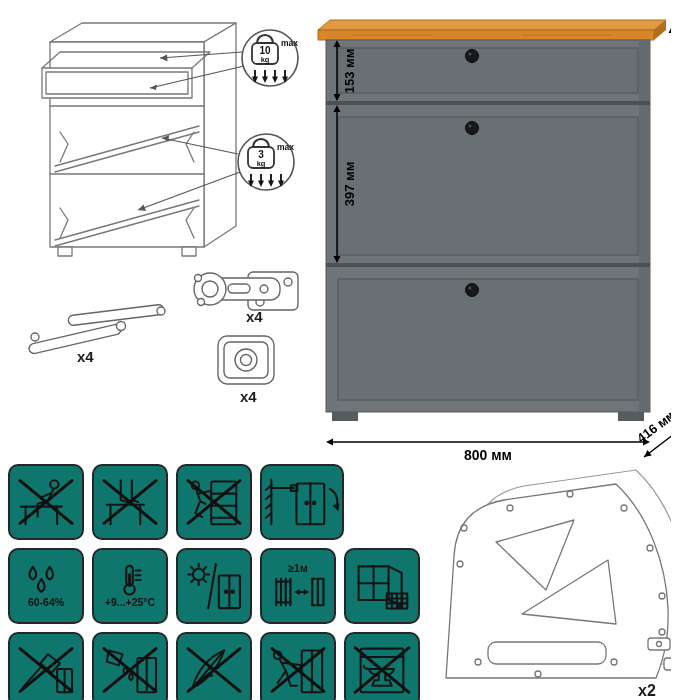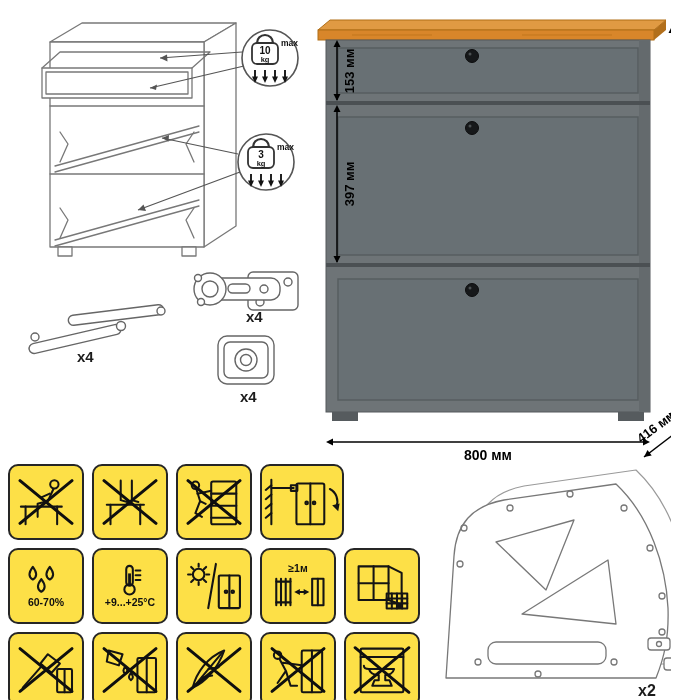--- a/index.html
+++ b/index.html
@@ -14,21 +14,21 @@
   .qty{font:700 15px "Liberation Sans",sans-serif;fill:#1c1c1c;}
   .qty2{font:700 16px "Liberation Sans",sans-serif;fill:#1c1c1c;}
   .dim{font:700 13px "Liberation Sans",sans-serif;fill:#000;}
   .dim800{font:700 14px "Liberation Sans",sans-serif;fill:#000;}
   .bv{font:700 10px "Liberation Sans",sans-serif;fill:#111;text-anchor:middle;}
   .bu{font:700 7.5px "Liberation Sans",sans-serif;fill:#111;text-anchor:middle;}
   .bm{font:700 8.5px "Liberation Sans",sans-serif;fill:#111;}
   
   .picto-row{position:absolute;display:flex;gap:8px;}
   .cell{width:76px;height:76px;box-sizing:border-box;border:2.6px solid #262626;border-radius:10px;
-        background:#fde047;display:flex;flex-direction:column;align-items:center;justify-content:center;gap:1px;}
+        background:#0f766e;display:flex;flex-direction:column;align-items:center;justify-content:center;gap:1px;}
   .cell.wide{width:84px;}
   .pk{stroke:#141414;stroke-width:2.2;fill:none;stroke-linecap:round;stroke-linejoin:round;}
   .px{stroke:#0f0f0f;stroke-width:3.2;fill:none;stroke-linecap:round;}
   .pf{fill:#141414;}
   .plabel{font:700 10.5px "Liberation Sans",sans-serif;color:#101010;white-space:nowrap;line-height:1;}
 </style>
 </head>
 <body>
 
 <div class="stage">
@@ -256,21 +256,21 @@
 
   <div class="picto-row" style="left:8px;top:536px">
     <div class="cell">
       <svg viewBox="0 0 58 34" width="56" height="32">
         <g class="pk">
           <path d="M15 3 C19.5 9 20 13.5 15 16.5 C10 13.5 10.5 9 15 3 Z"></path>
           <path d="M33 3 C37.5 9 38 13.5 33 16.5 C28 13.5 28.5 9 33 3 Z"></path>
           <path d="M24 16 C28.5 22 29 26.5 24 29.5 C19 26.5 19.5 22 24 16 Z"></path>
         </g>
       </svg>
-      <span class="plabel">60-70%</span>
+      <span class="plabel">60-64%</span>
     </div>
     <div class="cell">
       <svg viewBox="0 0 58 34" width="56" height="32">
         <g class="pk">
           <rect x="25" y="2" width="7" height="21" rx="3.5"></rect>
           <circle cx="28.5" cy="27" r="5.5"></circle>
           <path d="M35 7 H40 M35 12 H40 M35 17 H40"></path>
         </g>
         <path d="M28.5 10 V23" stroke="#141414" stroke-width="3" fill="none"></path>
       </svg>

